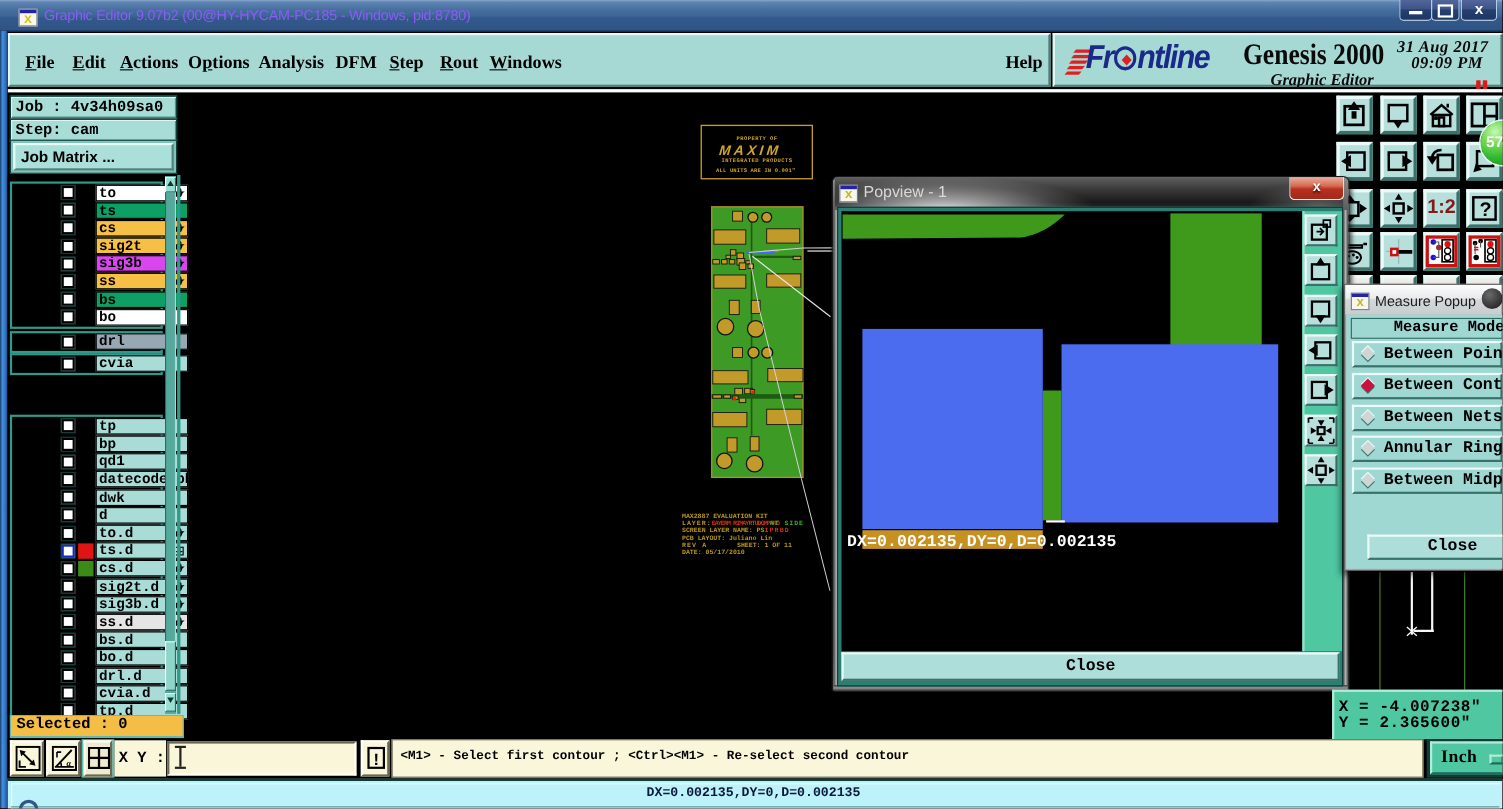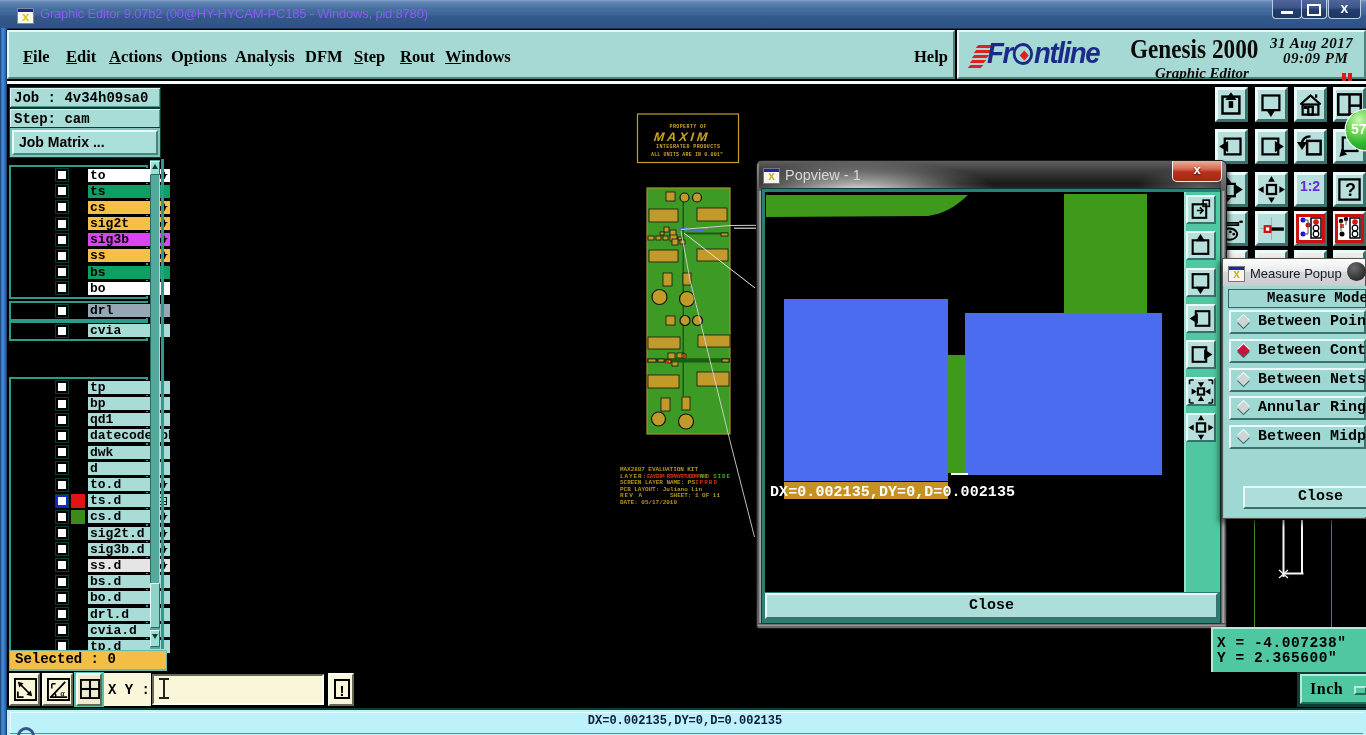--- a/index.html
+++ b/index.html
@@ -327,21 +327,21 @@
       </svg>
     </div>
     <div style="position:absolute;left:1293.5px;top:129px;width:33px;height:35px;background:#b7dfdc;border-top:3px solid #e9faf8;border-left:3px solid #e9faf8;border-right:3px solid #39726b;border-bottom:3px solid #39726b;box-sizing:border-box;">
       <svg width="27" height="29" viewBox="0 0 24 24" style="position:absolute;left:0;top:0;">
         <rect x="9" y="7" width="12" height="12" style="fill:none;stroke:#000;stroke-width:2.2"></rect>
         <path d="M12 3 Q5 3 4 10" style="fill:none;stroke:#000;stroke-width:2.2"></path>
         <path d="M0 8 L9 8 L4.5 15 Z" fill="#000"></path>
       </svg>
     </div>
     <div style="position:absolute;left:1293.5px;top:171.5px;width:33px;height:35px;background:#b7dfdc;border-top:3px solid #e9faf8;border-left:3px solid #e9faf8;border-right:3px solid #39726b;border-bottom:3px solid #39726b;box-sizing:border-box;">
-      <div style="position:absolute;left:0;top:3px;width:27px;text-align:center;font-family:'Liberation Sans',sans-serif;font-weight:bold;font-size:14px;color:#6d28d9;">1:2</div>
+      <div style="position:absolute;left:0;top:3px;width:27px;text-align:right;font-family:'Liberation Sans',sans-serif;font-weight:bold;font-size:18px;color:#7f1d1d;">1:2</div>
     </div>
     <div style="position:absolute;left:1293.5px;top:211px;width:33px;height:35px;background:#b7dfdc;border-top:3px solid #e9faf8;border-left:3px solid #e9faf8;border-right:3px solid #39726b;border-bottom:3px solid #39726b;box-sizing:border-box;">
       <div style="position:absolute;left:-1px;top:0px;width:29px;height:29px;background:#fff;border:3px solid #cc1111;box-sizing:border-box;"><svg width="23" height="23" viewBox="0 0 23 23">
           <circle cx="4" cy="3" r="2.5" fill="#1111dd"></circle>
           <circle cx="9" cy="8" r="2.5" fill="#cc1111"></circle>
           <circle cx="4" cy="17" r="2.5" fill="#1111dd"></circle>
           <path d="M4 3 L9 3 L9 17 L4 17 M9 8 L9 8" stroke="#555" stroke-width="1" fill="none"></path>
           <rect x="12" y="1" width="10" height="20" fill="none" stroke="#000" stroke-width="1.5"></rect>
           <circle cx="17" cy="5" r="2.8" fill="#dd1111"></circle>
           <circle cx="17" cy="11" r="2.8" fill="none" stroke="#000" stroke-width="1.2"></circle>
@@ -607,20 +607,23 @@
       <span style="position:absolute;left:4px;top:9px;font-family:'Liberation Mono',monospace;font-weight:bold;font-size:14px;">X Y :</span>
     </div>
     <div style="position:absolute;left:145px;top:2px;width:172px;height:31px;background:#faf6da;border:2px solid #6a6852;border-right-color:#fffef2;border-bottom-color:#fffef2;box-sizing:border-box;">
       <span style="position:absolute;left:9px;top:4px;width:1.5px;height:17px;background:#222;"></span>
       <span style="position:absolute;left:5px;top:2px;width:10px;height:2px;background:#222;"></span>
       <span style="position:absolute;left:5px;top:21px;width:10px;height:2px;background:#222;"></span>
     </div>
     <div style="position:absolute;left:321px;top:1px;width:26px;height:33px;background:#faf6da;border-top:2px solid #fffef2;border-left:2px solid #fffef2;border-right:2px solid #6a6852;border-bottom:2px solid #6a6852;box-sizing:border-box;">
       <div style="position:absolute;left:4px;top:4px;width:16px;height:20px;border:2px solid #000;text-align:center;font-weight:bold;font-size:15px;line-height:19px;box-sizing:border-box;">!</div>
     </div>
+    <div style="position:absolute;left:349px;top:0px;width:938px;height:35px;background:#faf6da;border:1px solid #6a6852;box-sizing:border-box;">
+      <span style="position:absolute;left:7px;top:8px;font-family:'Liberation Mono',monospace;font-weight:bold;font-size:11.5px;white-space:nowrap;">&lt;M1&gt; - Select first contour ; &lt;Ctrl&gt;&lt;M1&gt; - Re-select second contour</span>
+    </div>
     <div style="position:absolute;left:1290px;top:0px;width:76px;height:35px;background:#0f3c36;">
       <div style="position:absolute;left:3px;top:2px;width:71px;height:30px;background:#4fc7a0;border-top:2px solid #b2ecd8;border-left:2px solid #b2ecd8;border-right:2px solid #1e6b58;border-bottom:2px solid #1e6b58;box-sizing:border-box;">
         <span style="position:absolute;left:8px;top:4px;font-family:'Liberation Serif',serif;font-weight:bold;font-size:16px;letter-spacing:0.5px;">Inch</span>
         <span style="position:absolute;left:52px;top:10px;width:13px;height:9px;background:#4fc7a0;border-top:2px solid #b2ecd8;border-left:2px solid #b2ecd8;border-right:2px solid #1e6b58;border-bottom:2px solid #1e6b58;box-sizing:border-box;"></span>
       </div>
     </div>
   </div>
 <div class="abs" style="left:17px;top:727px;width:18px;height:18px;border-radius:50%;border:3px solid #35548c;box-sizing:border-box;"></div>
 
 </body></html>

